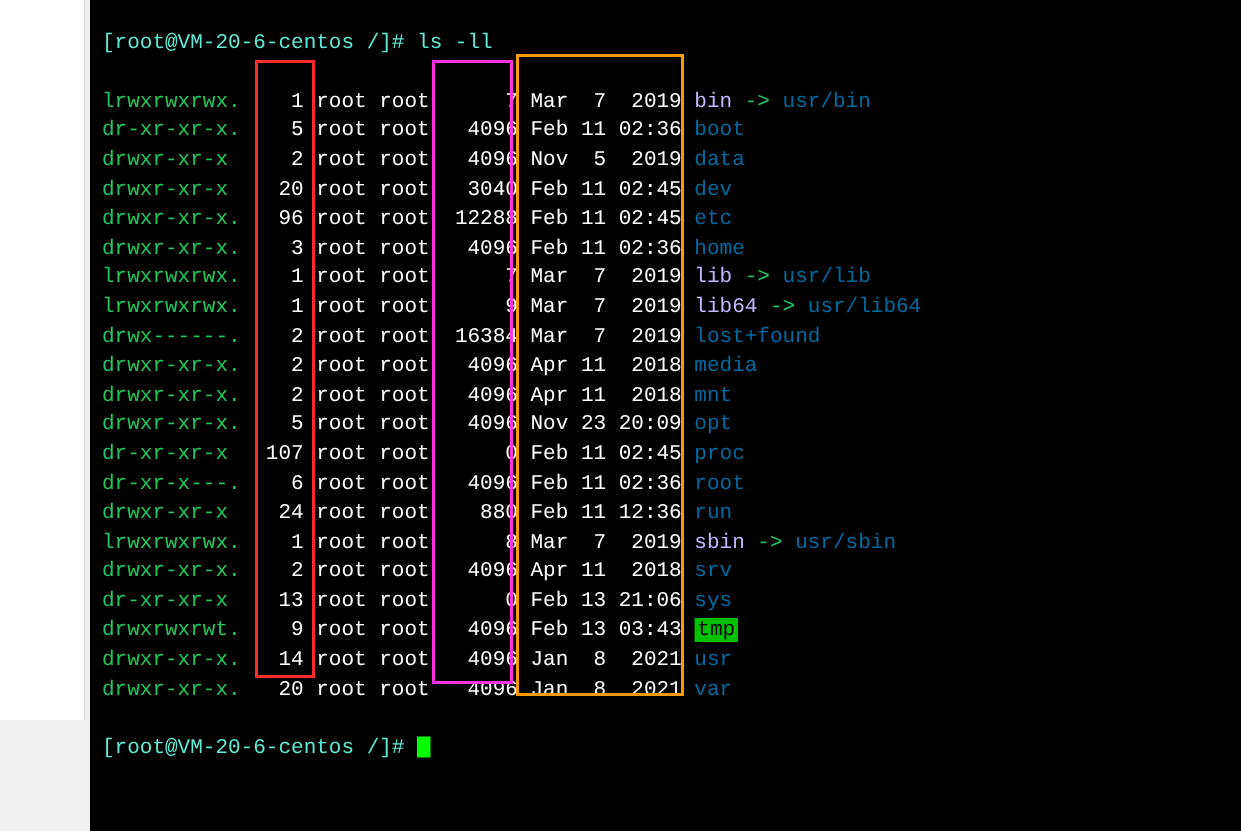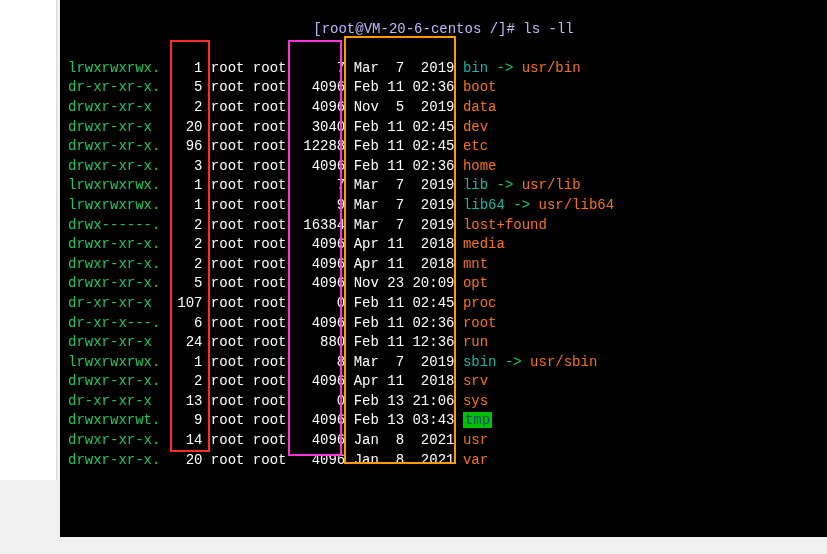--- a/index.html
+++ b/index.html
@@ -14,24 +14,24 @@
     color: #fff;
     padding: 0 8px 8px 8px;
     margin-left: 60px;
     margin-top: 0;
     position: relative;
     line-height: 1.4;
     white-space: pre;
   }
   .row { display: block; }
   .perm { color: #22c55e; }
-  .cyan { color: #14b8a6; }
-  .blue { color: #f97316; }
-  .green-bg { background: #00c000; color: #0c4a6e; padding: 0 2px; }
-  .prompt { color: #c4b5fd; text-align: center; }
+  .cyan { color: #c4b5fd; }
+  .blue { color: #0369a1; }
+  .green-bg { background: #00c000; color: #000000; padding: 0 2px; }
+  .prompt { color: #5eead4; }
   .cursor {
     display: inline-block;
     width: 9px; height: 14px;
     background: #00ff00;
     vertical-align: middle;
   }
   
   .boxes { position: absolute; inset: 0; pointer-events: none; }
   .box { position: absolute; border: 2px solid; }
   .box-red    { border-color: #ff2a2a; }
@@ -48,19 +48,20 @@
   }
 </style>
 </head>
 <body>
 
 <div class="left-rail"></div>
 
 <div class="terminal">
 <span class="row prompt">[root@VM-20-6-centos /]# ls -ll</span>
 <div id="rows"><span class="row"><span class="perm">lrwxrwxrwx. </span>   1 root root      7 Mar  7  2019 <span class="cyan">bin</span><span class="perm"> -&gt; </span><span class="blue">usr/bin</span></span><span class="row"><span class="perm">dr-xr-xr-x. </span>   5 root root   4096 Feb 11 02:36 <span class="blue">boot</span></span><span class="row"><span class="perm">drwxr-xr-x  </span>   2 root root   4096 Nov  5  2019 <span class="blue">data</span></span><span class="row"><span class="perm">drwxr-xr-x  </span>  20 root root   3040 Feb 11 02:45 <span class="blue">dev</span></span><span class="row"><span class="perm">drwxr-xr-x. </span>  96 root root  12288 Feb 11 02:45 <span class="blue">etc</span></span><span class="row"><span class="perm">drwxr-xr-x. </span>   3 root root   4096 Feb 11 02:36 <span class="blue">home</span></span><span class="row"><span class="perm">lrwxrwxrwx. </span>   1 root root      7 Mar  7  2019 <span class="cyan">lib</span><span class="perm"> -&gt; </span><span class="blue">usr/lib</span></span><span class="row"><span class="perm">lrwxrwxrwx. </span>   1 root root      9 Mar  7  2019 <span class="cyan">lib64</span><span class="perm"> -&gt; </span><span class="blue">usr/lib64</span></span><span class="row"><span class="perm">drwx------. </span>   2 root root  16384 Mar  7  2019 <span class="blue">lost+found</span></span><span class="row"><span class="perm">drwxr-xr-x. </span>   2 root root   4096 Apr 11  2018 <span class="blue">media</span></span><span class="row"><span class="perm">drwxr-xr-x. </span>   2 root root   4096 Apr 11  2018 <span class="blue">mnt</span></span><span class="row"><span class="perm">drwxr-xr-x. </span>   5 root root   4096 Nov 23 20:09 <span class="blue">opt</span></span><span class="row"><span class="perm">dr-xr-xr-x  </span> 107 root root      0 Feb 11 02:45 <span class="blue">proc</span></span><span class="row"><span class="perm">dr-xr-x---. </span>   6 root root   4096 Feb 11 02:36 <span class="blue">root</span></span><span class="row"><span class="perm">drwxr-xr-x  </span>  24 root root    880 Feb 11 12:36 <span class="blue">run</span></span><span class="row"><span class="perm">lrwxrwxrwx. </span>   1 root root      8 Mar  7  2019 <span class="cyan">sbin</span><span class="perm"> -&gt; </span><span class="blue">usr/sbin</span></span><span class="row"><span class="perm">drwxr-xr-x. </span>   2 root root   4096 Apr 11  2018 <span class="blue">srv</span></span><span class="row"><span class="perm">dr-xr-xr-x  </span>  13 root root      0 Feb 13 21:06 <span class="blue">sys</span></span><span class="row"><span class="perm">drwxrwxrwt. </span>   9 root root   4096 Feb 13 03:43 <span class="green-bg">tmp</span></span><span class="row"><span class="perm">drwxr-xr-x. </span>  14 root root   4096 Jan  8  2021 <span class="blue">usr</span></span><span class="row"><span class="perm">drwxr-xr-x. </span>  20 root root   4096 Jan  8  2021 <span class="blue">var</span></span></div>
+<span class="row"><span class="prompt">[root@VM-20-6-centos /]# </span><span class="cursor"></span></span>
 
   <div class="boxes">
     <div class="box box-red" style="left:110px; top:40px; width:36px; height:408px;"></div>
     <div class="box box-pink" style="left:228px; top:40px; width:50px; height:412px;"></div>
     <div class="box box-orange" style="left:284px; top:36px; width:108px; height:424px;"></div>
   </div>
 </div>
 
 </body></html>

